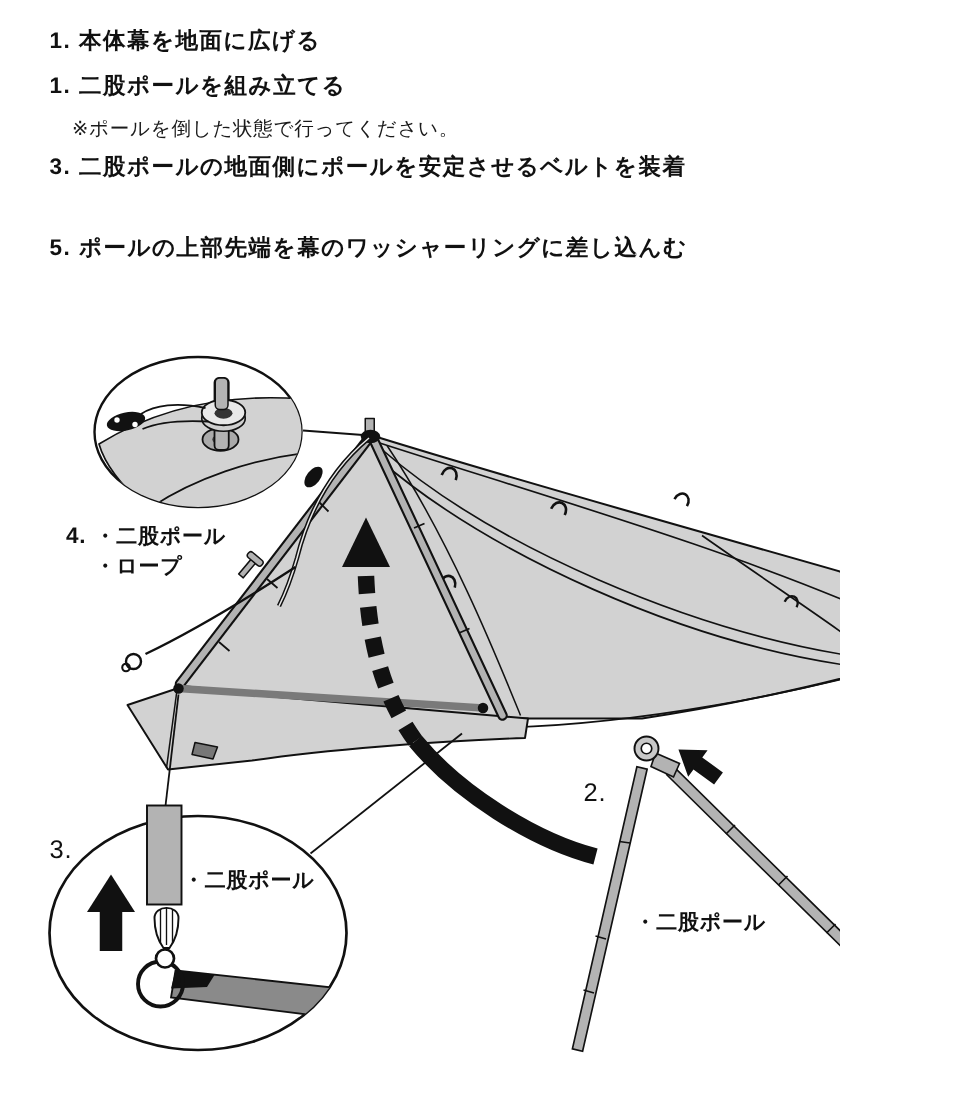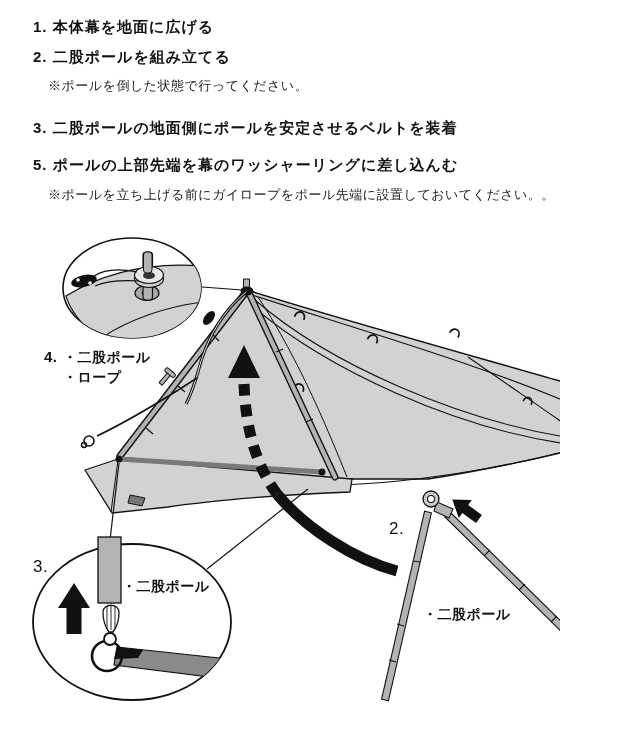--- a/index.html
+++ b/index.html
@@ -6,38 +6,37 @@
   .stage{
     position:relative;width:560px;height:729px;background:#fff;overflow:hidden;
     font-family:"Liberation Sans","DejaVu Sans",sans-serif;color:#111;
   }
   .step{
     position:absolute;left:33px;font-size:15px;font-weight:bold;
     letter-spacing:1px;white-space:nowrap;color:#111;
   }
   .note{
     position:absolute;left:48px;font-size:13px;font-weight:normal;
-    letter-spacing:0.5px;white-space:nowrap;color:#1a1a1a;font-family:Liberation Serif, serif;
+    letter-spacing:0.5px;white-space:nowrap;color:#1a1a1a;
   }
   svg{position:absolute;left:0;top:0;}
   svg text{font-family:"Liberation Sans","DejaVu Sans",sans-serif;fill:#111;}
   .lbl-bold{font-weight:bold;font-size:14px;letter-spacing:0.5px;}
   .lbl-num{font-size:17px;letter-spacing:0.5px;}
 </style>
 </head>
 <body>
 
 <div class="stage">
 
   <div class="step" style="top:18px">1. 本体幕を地面に広げる</div>
-  <div class="step" style="top:48px">2. 二股ポールを組み立てる</div>
+  <div class="step" style="top:48px">1. 二股ポールを組み立てる</div>
   <div class="note" style="top:77px">※ポールを倒した状態で行ってください。</div>
-  <div class="step" style="top:119px">3. 二股ポールの地面側にポールを安定させるベルトを装着</div>
+  <div class="step" style="top:102px">3. 二股ポールの地面側にポールを安定させるベルトを装着</div>
   <div class="step" style="top:156px">5. ポールの上部先端を幕のワッシャーリングに差し込んむ</div>
-  <div class="note" style="top:186px">※ポールを立ち上げる前にガイロープをポール先端に設置しておいてください。。</div>
 
   <svg width="640" height="729" viewBox="0 0 640 729">
     <defs>
       <clipPath id="clip-c4">
           <ellipse cx="132" cy="288" rx="69" ry="50"></ellipse>
         </clipPath>
       <clipPath id="clip-c3">
           <ellipse cx="132" cy="622" rx="99" ry="78"></ellipse>
         </clipPath>
     </defs>

